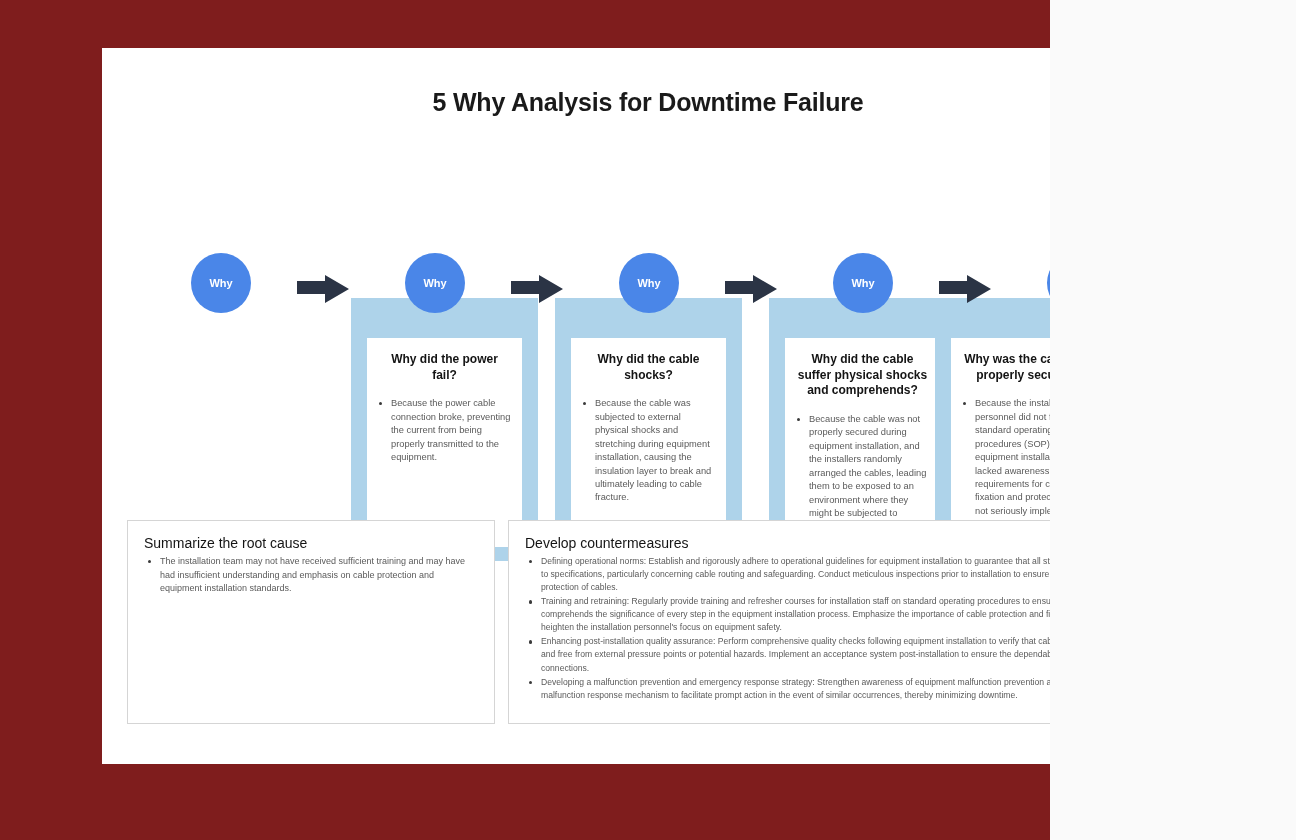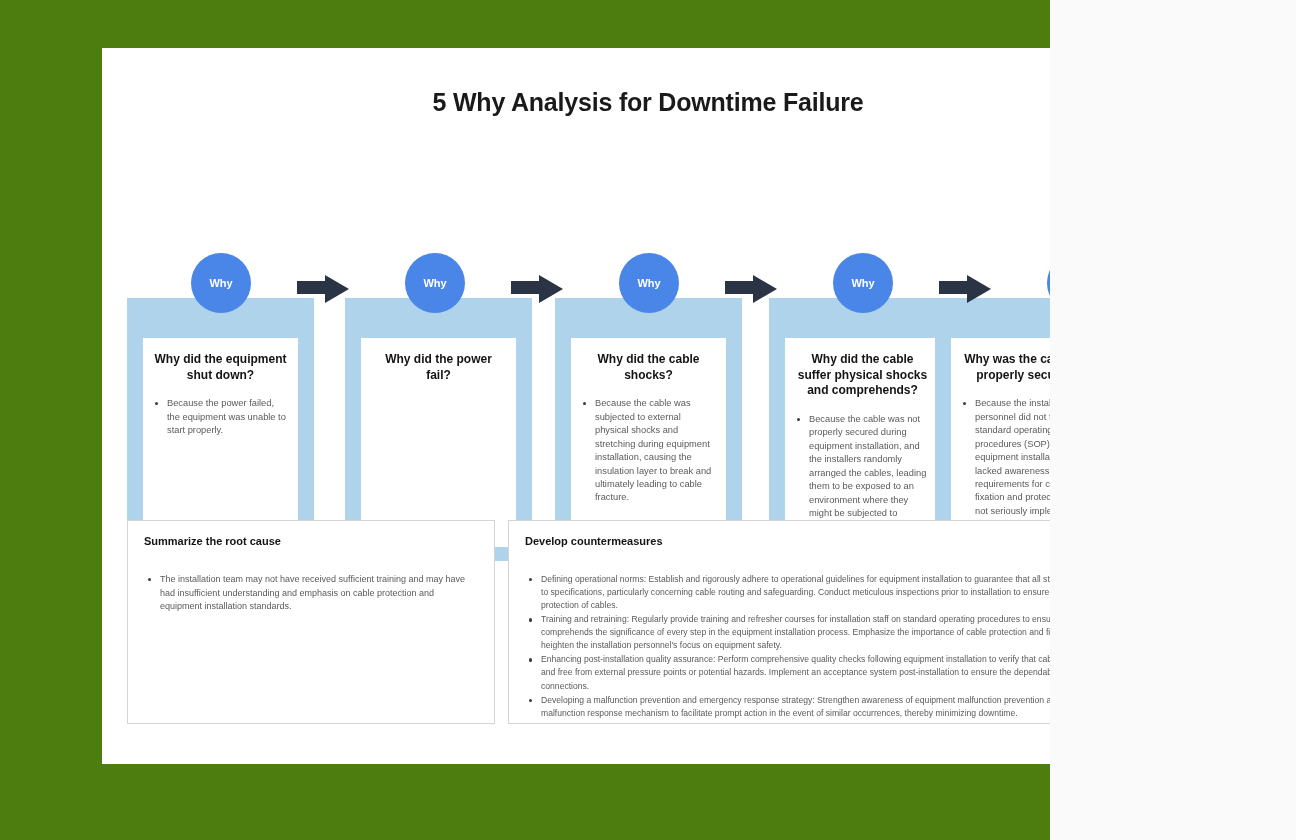--- a/index.html
+++ b/index.html
@@ -8,21 +8,21 @@
     width: 1296px;
     height: 840px;
     background: #fafafa;
     font-family: "Liberation Sans", sans-serif;
   }
 
   #canvas {
     position: relative;
     width: 1050px;
     height: 840px;
-    background: #4d7c0f;
+    background: #7f1d1d;
     overflow: hidden;
   }
 
   
   #sheet {
     position: absolute;
     left: 102px;
     top: 48px;
     width: 1092px;
     height: 716px;
@@ -144,24 +144,24 @@
     top: 0;
     height: 204px;
     background: #ffffff;
     border: 1px solid #d5d5d5;
     padding: 14px 16px 12px;
   }
   #box-summary { left: 0; width: 368px; }
   #box-counter { left: 381px; width: 665px; }
 
   .box-title {
-    font-size: 11px;
-    font-weight: bold;
+    font-size: 14px;
+    font-weight: normal;
     color: #141414;
-    margin-bottom: 26px;
+    margin-bottom: 4px;
   }
   .box-list { list-style: none; padding-left: 2px; }
   .box-list li {
     position: relative;
     padding-left: 14px;
     font-size: 9px;
     line-height: 1.5;
     color: #5a5a5a;
     margin-bottom: 1px;
   }
@@ -181,37 +181,32 @@
 <body>
 
 <div id="canvas">
   <div id="sheet">
 
     <div id="header">
       <div id="title">5 Why Analysis for Downtime Failure</div>
     </div>
 
     <div id="chain">
-        <div class="column" style="left: 0px;">
-          <div class="inner-card">
-            <div class="q-title">Why did the equipment shut down?</div>
-            <ul class="q-list">
-              <li>Because the power failed, the equipment was unable to start properly.</li>
-            </ul>
-          </div>
-        </div>
         <div class="why-bubble" style="left: 64px;">Why</div>
         <div class="arrow" style="left: 170px;">
           <svg width="52" height="38" viewBox="0 0 52 38">
             <path d="M0 6 L28 6 L28 0 L52 14 L28 28 L28 19 L0 19 Z" fill="#2b3445"></path>
           </svg>
         </div>
-        <div class="column" style="left: 218px;">
+        <div class="column" style="left: 224px;">
           <div class="inner-card">
             <div class="q-title">Why did the power fail?</div>
+            <ul class="q-list">
+              <li>Because the power cable connection broke, preventing the current from being properly transmitted to the equipment.</li>
+            </ul>
           </div>
         </div>
         <div class="why-bubble" style="left: 278px;">Why</div>
         <div class="arrow" style="left: 384px;">
           <svg width="52" height="38" viewBox="0 0 52 38">
             <path d="M0 6 L28 6 L28 0 L52 14 L28 28 L28 19 L0 19 Z" fill="#2b3445"></path>
           </svg>
         </div>
         <div class="column" style="left: 428px;">
           <div class="inner-card">

